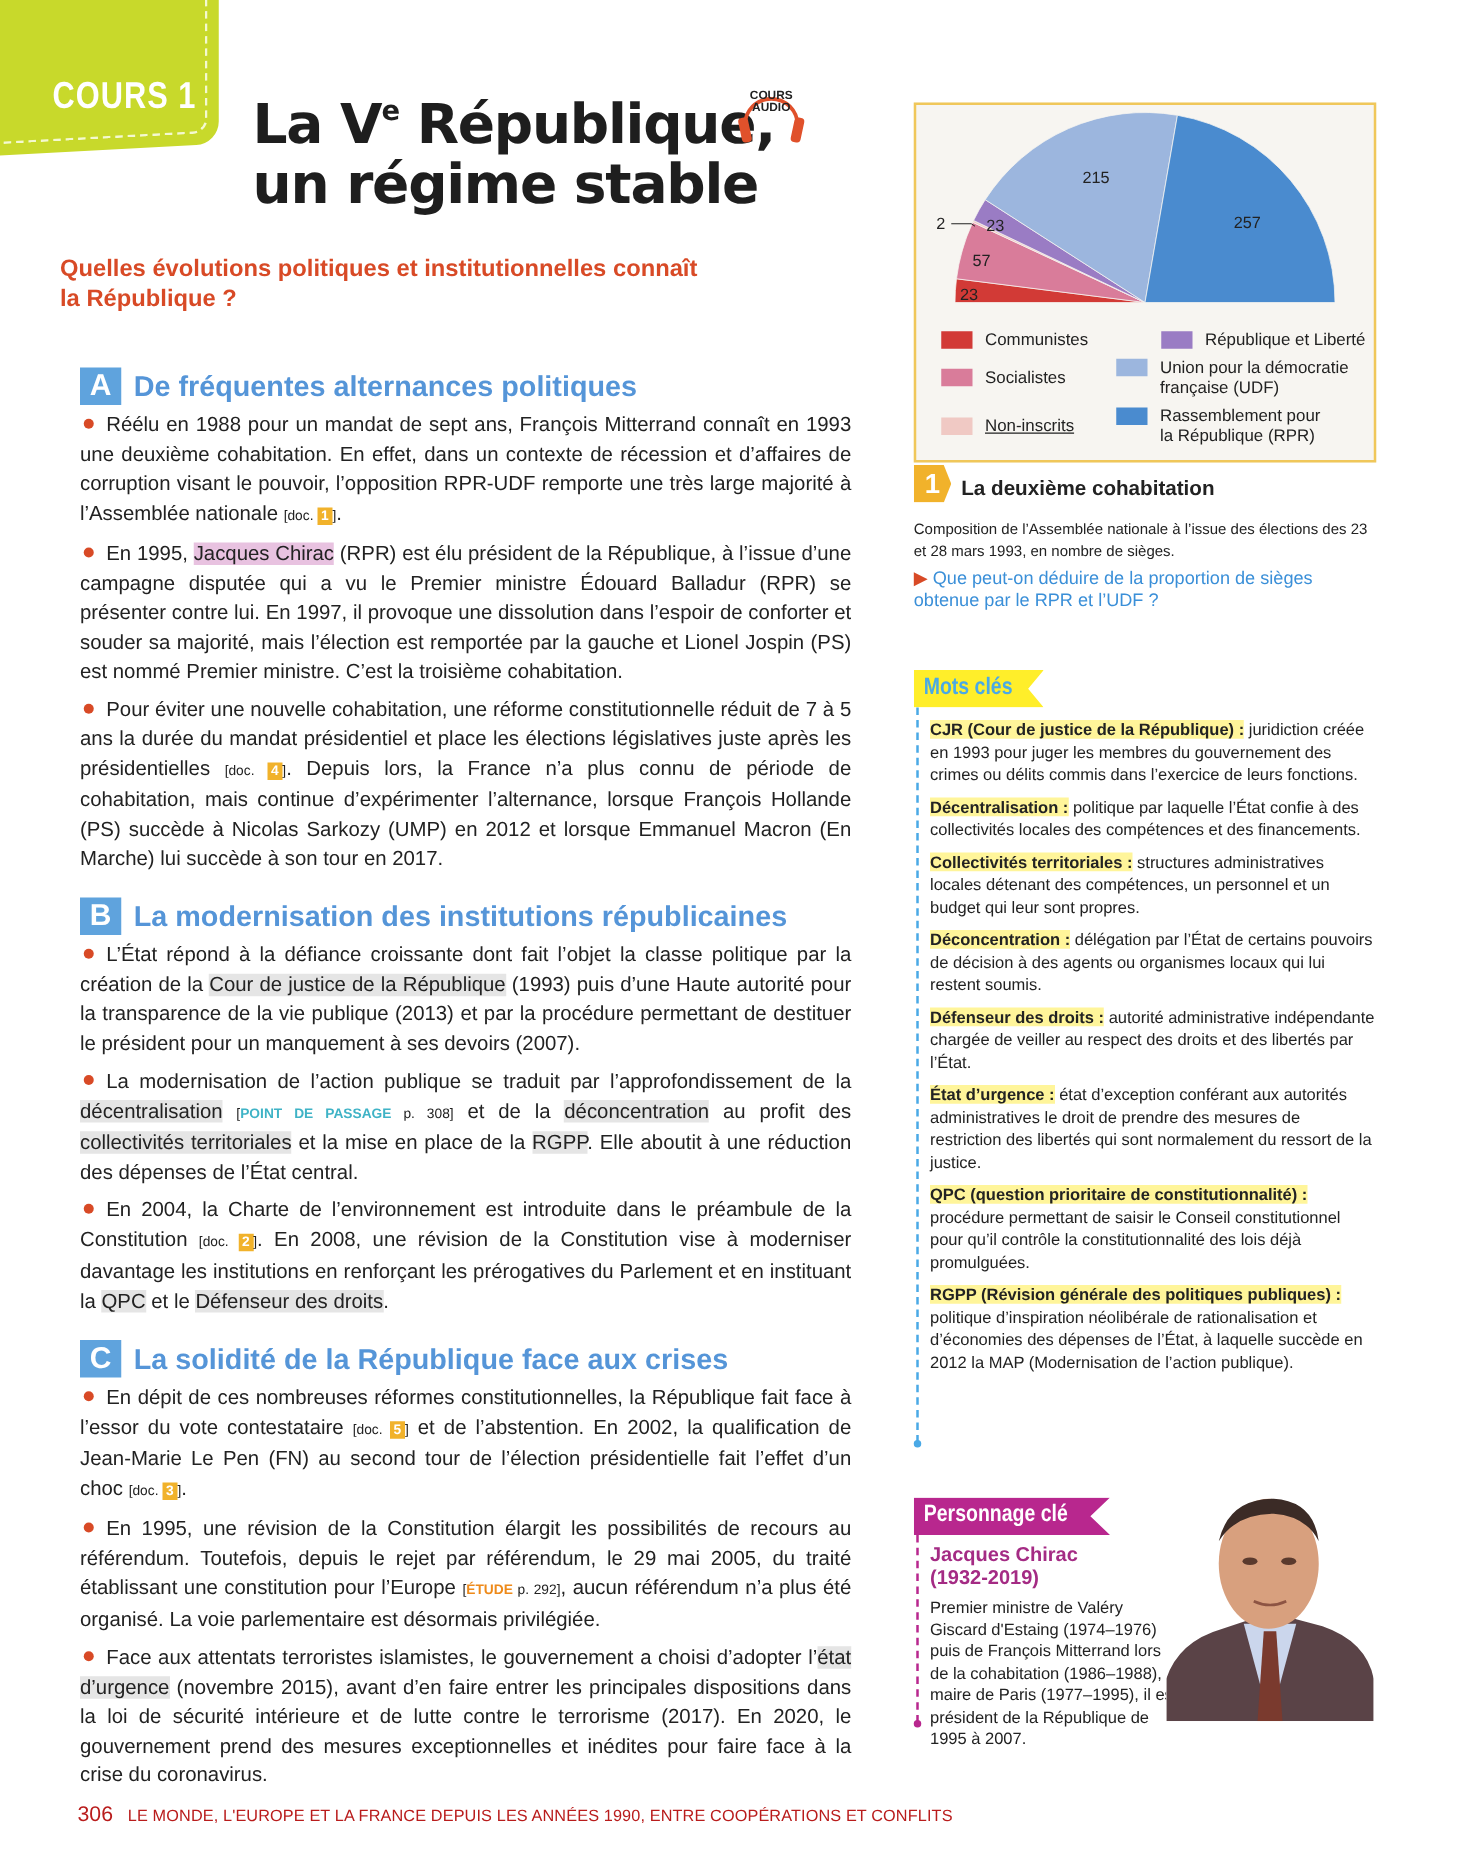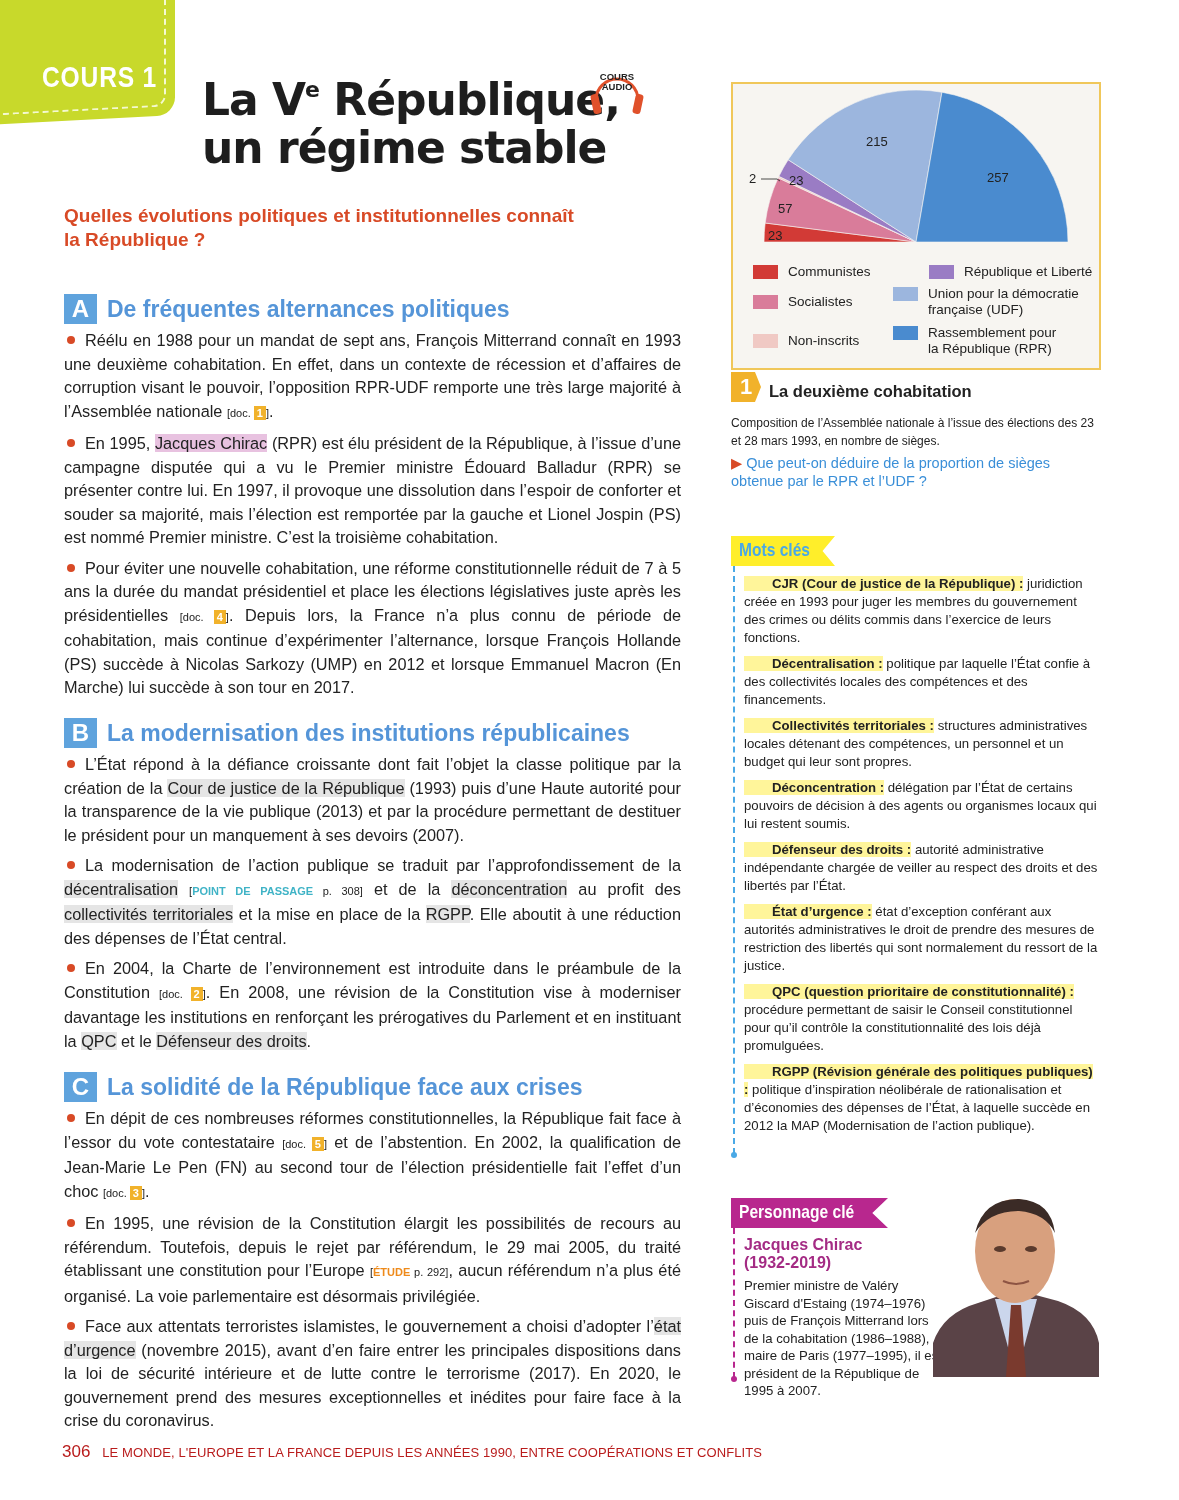--- a/index.html
+++ b/index.html
@@ -22,21 +22,21 @@
   }
   .page-title {
     position: absolute; left: 202px; top: 66px; font-size: 44px; line-height: 48px;
     color: #1e1e1e; font-family: "DejaVu Sans", sans-serif; letter-spacing: -1px;
   }
   .page-title sup { font-size: 22px; vertical-align: 18px; }
   .audio-badge { position: absolute; left: 586px; top: 60px; width: 62px; height: 58px; }
   .audio-badge .txt { position: absolute; left: 0; right: 0; top: 12px; text-align: center; font-size: 9.5px; font-weight: bold; line-height: 10px; color: #222; }
 
   .question {
-    position: absolute; left: 64px; top: 204px; color: #d84a26; font-weight: bold;
+    position: absolute; left: 48px; top: 204px; color: #d84a26; font-weight: bold;
     font-size: 19px; line-height: 24px; width: 520px;
   }
 
   
   .sec-head { position: absolute; left: 64px; display: flex; align-items: center; }
   .sec-letter {
     width: 33px; height: 30px; background: #5fa3dd; color: #fff; font-weight: bold;
     font-size: 24px; display: flex; align-items: center; justify-content: center;
   }
   .sec-title { margin-left: 10px; color: #5595d8; font-weight: bold; font-size: 23px; }
@@ -65,21 +65,21 @@
   .doc-question { position: absolute; left: 0; top: 82px; font-size: 14.5px; line-height: 18px; color: #3a8fd8; width: 375px; }
   .doc-question .tri { color: #d84a26; }
 
   
   .mots-tag { position: absolute; left: 731px; top: 536px; height: 30px; width: 104px; background: #ffee2a; clip-path: polygon(0 0, 100% 0, 88% 50%, 100% 100%, 0 100%); }
   .mots-tag span { position: absolute; left: 8px; top: 3px; color: #4aa9e6; font-weight: bold; font-size: 19px; transform: scaleX(0.82); transform-origin: left; white-space: nowrap; }
   .mots-line { position: absolute; left: 733px; top: 566px; height: 588px; border-left: 2px dashed #4aa9e6; }
   .mots-dot { position: absolute; left: 731px; top: 1152px; width: 6px; height: 6px; background: #4aa9e6; border-radius: 50%; }
   .mots-list { position: absolute; left: 744px; top: 575px; width: 356px; font-size: 13.2px; line-height: 18px; color: #222; }
   .mots-list .def { margin-bottom: 8px; }
-  .term { font-weight: bold; background: #fff59a; padding-left: 28px; }
+  .term { font-weight: bold; background: #fff59a; }
 
   
   .pers-tag { position: absolute; left: 731px; top: 1198px; height: 30px; width: 157px; background: #b8278e; clip-path: polygon(0 0, 100% 0, 90% 50%, 100% 100%, 0 100%); }
   .pers-tag span { position: absolute; left: 8px; top: 3px; color: #fff; font-weight: bold; font-size: 19px; transform: scaleX(0.82); transform-origin: left; white-space: nowrap; }
   .pers-line { position: absolute; left: 733px; top: 1228px; height: 150px; border-left: 2px dashed #b8278e; }
   .pers-dot { position: absolute; left: 731px; top: 1376px; width: 6px; height: 6px; background: #b8278e; border-radius: 50%; }
   .pers-name { position: absolute; left: 744px; top: 1236px; color: #a42b84; font-weight: bold; font-size: 16px; line-height: 18px; width: 200px; }
   .pers-bio { position: absolute; left: 744px; top: 1277px; width: 200px; font-size: 13.2px; line-height: 17.5px; color: #222; }
   .portrait { position: absolute; left: 933px; top: 1193px; width: 166px; height: 184px; overflow: hidden; background: linear-gradient(#ffffff 0%, #ffffff 100%); }
 
@@ -168,21 +168,21 @@
         <span>République et Liberté</span>
       </div>
       <div class="legend-item" style="left: 0px; top: 32px;">
         <span class="swatch" style="background: rgb(217, 124, 154);"></span>
         <span>Socialistes</span>
       </div>
       <div class="legend-item" style="left: 140px; top: 24px;">
         <span class="swatch" style="background: rgb(156, 182, 222);"></span>
         <span>Union pour la démocratie<br>française (UDF)</span>
       </div>
-      <div class="legend-item" style="left: 0px; top: 71px;">
+      <div class="legend-item" style="left: 0px; top: 71px; text-decoration: underline;">
         <span class="swatch" style="background: rgb(240, 201, 196);"></span>
         <span>Non-inscrits</span>
       </div>
       <div class="legend-item" style="left: 140px; top: 63px;">
         <span class="swatch" style="background: rgb(74, 139, 207);"></span>
         <span>Rassemblement pour<br>la République (RPR)</span>
       </div>
     </div>
 </div>
 

